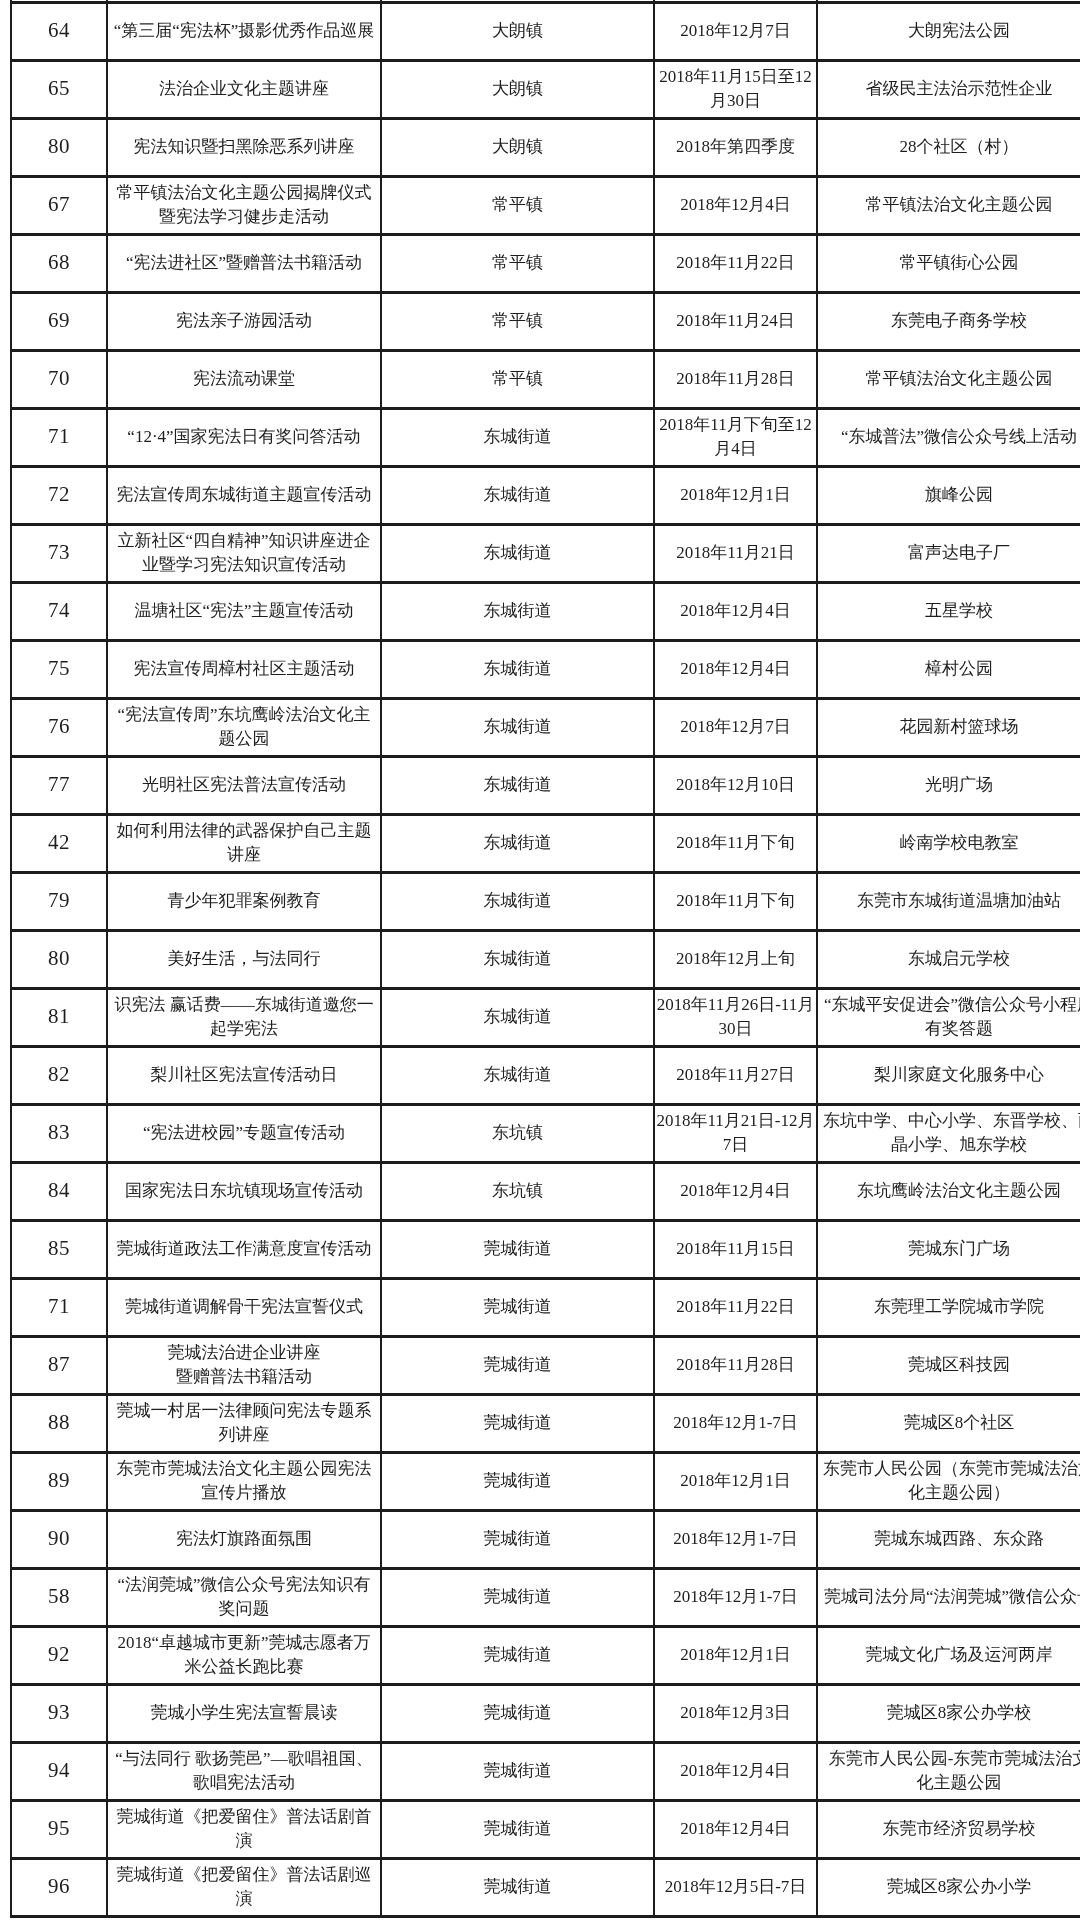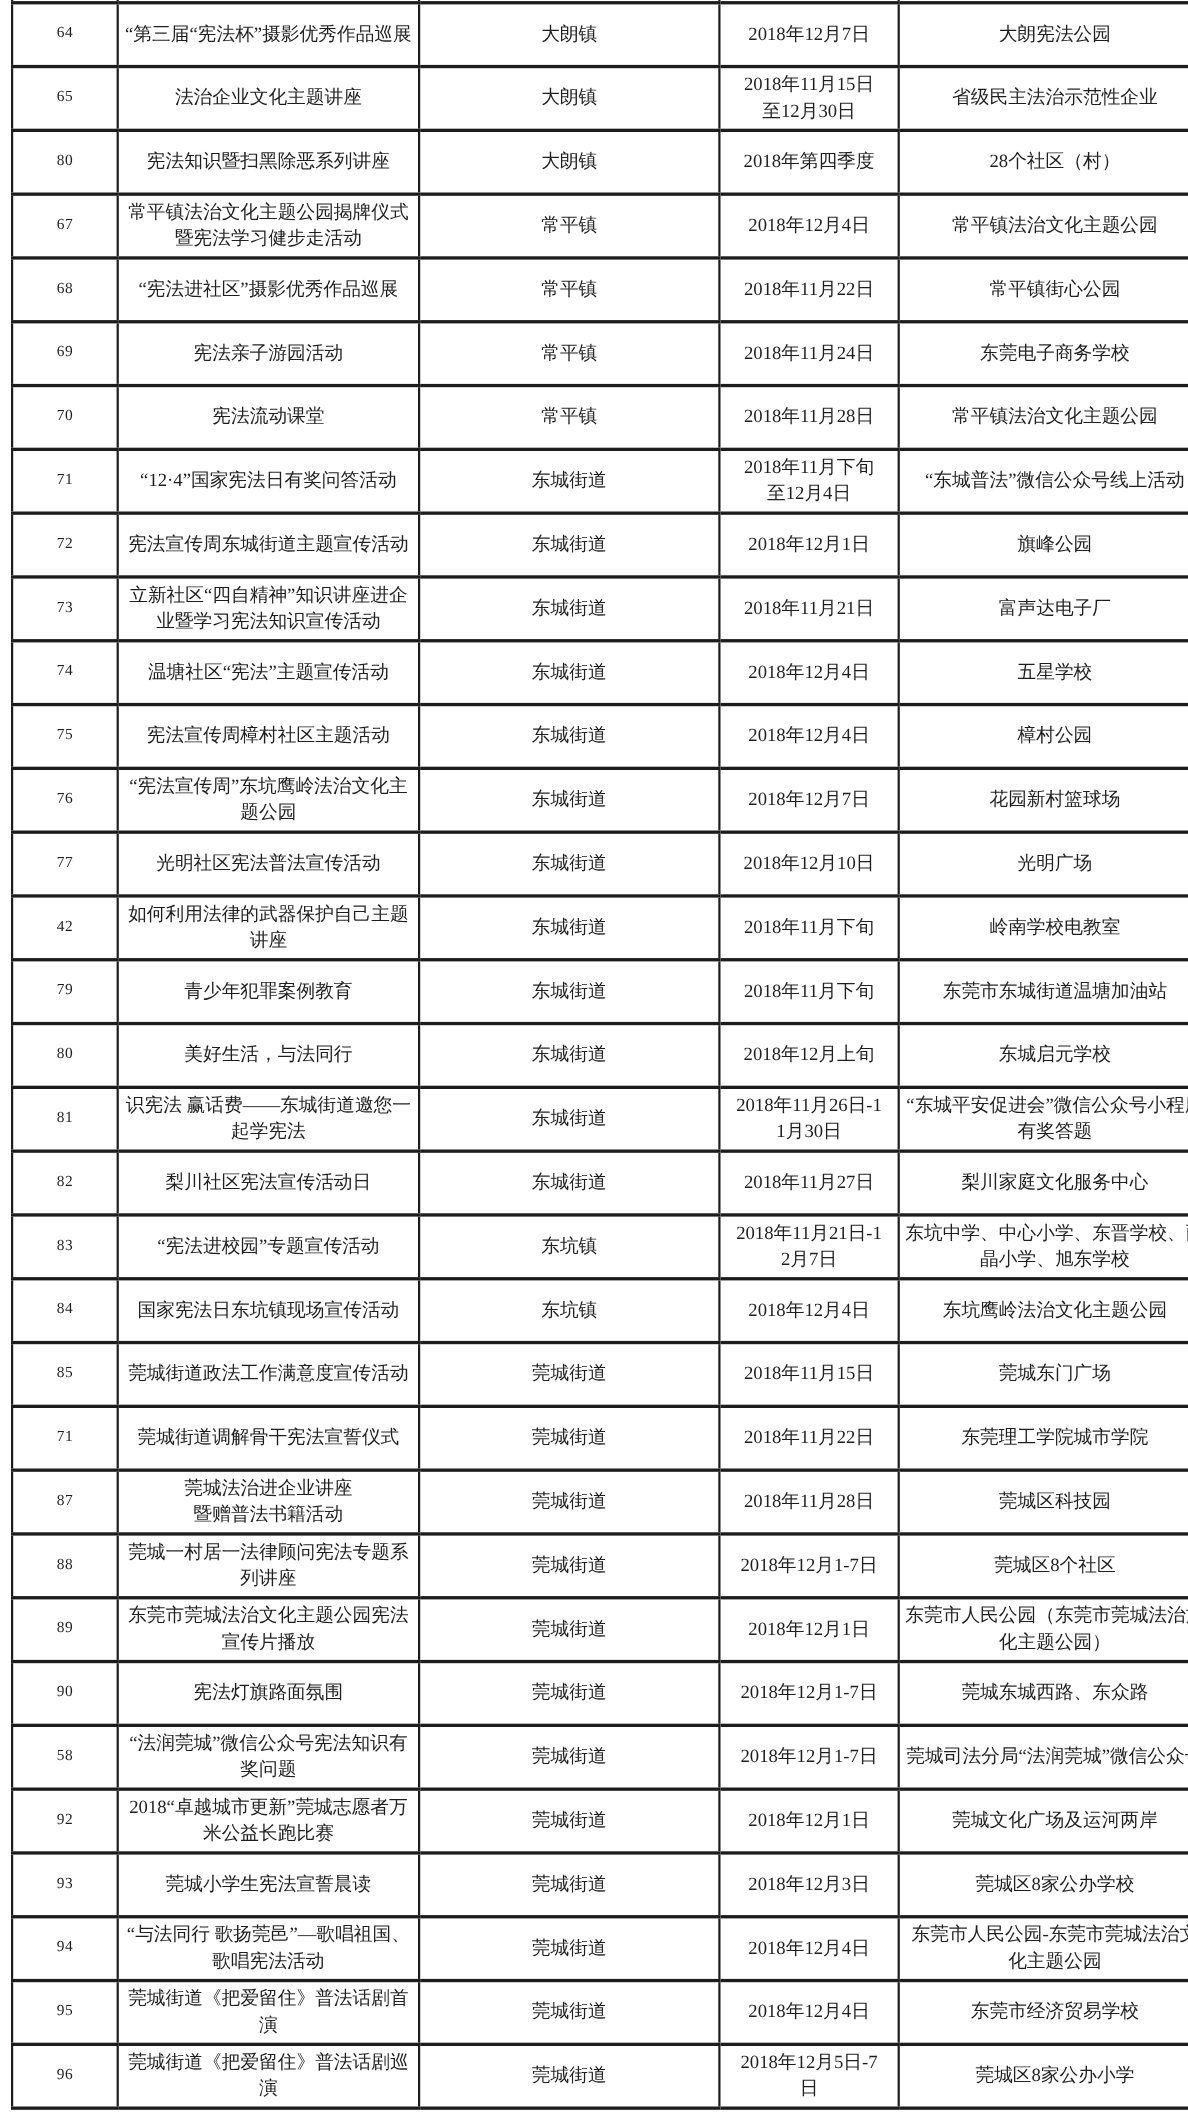--- a/index.html
+++ b/index.html
@@ -37,22 +37,22 @@
     color: #1e1e1e;
     font-size: 17px;
     line-height: 1.42;
     padding: 2px 4px;
     white-space: pre-line;
     word-break: break-all;
   }
   tr.data-row { height: 58px; }
   tr.partial-row { height: 55px; }
   tr.partial-row td { border-top: none; }
-  td.c-no { font-size: 14px; letter-spacing: 0.5px; }
-  td.c-date { padding: 2px 14px; margin-left: 32px; }
+  td.c-no { font-size: 21px; letter-spacing: 0.5px; }
+  td.c-date { padding: 2px 1px; margin-left: 32px; }
 </style>
 </head>
 <body>
 
 <div class="page">
   <table class="activity-table">
     <colgroup>
       <col class="c1">
         <col class="c2">
         <col class="c3">
@@ -95,21 +95,21 @@
   <tr class="data-row">
     <td class="c-no">67</td>
     <td class="c-act">常平镇法治文化主题公园揭牌仪式暨宪法学习健步走活动</td>
     <td class="c-town">常平镇</td>
     <td class="c-date">2018年12月4日</td>
     <td class="c-loc">常平镇法治文化主题公园</td>
   </tr>
 
   <tr class="data-row">
     <td class="c-no">68</td>
-    <td class="c-act">“宪法进社区”摄影优秀作品巡展</td>
+    <td class="c-act">“宪法进社区”暨赠普法书籍活动</td>
     <td class="c-town">常平镇</td>
     <td class="c-date">2018年11月22日</td>
     <td class="c-loc">常平镇街心公园</td>
   </tr>
 
   <tr class="data-row">
     <td class="c-no">69</td>
     <td class="c-act">宪法亲子游园活动</td>
     <td class="c-town">常平镇</td>
     <td class="c-date">2018年11月24日</td>

